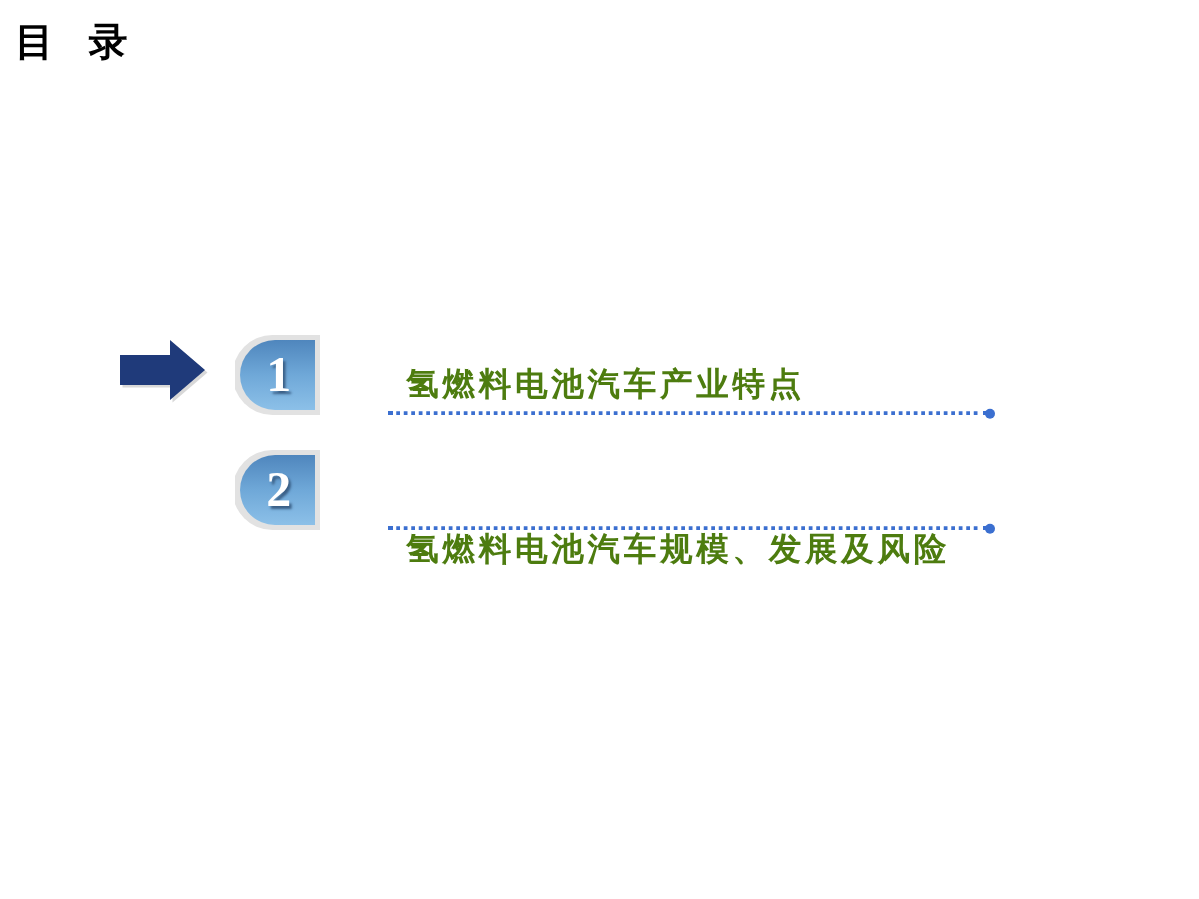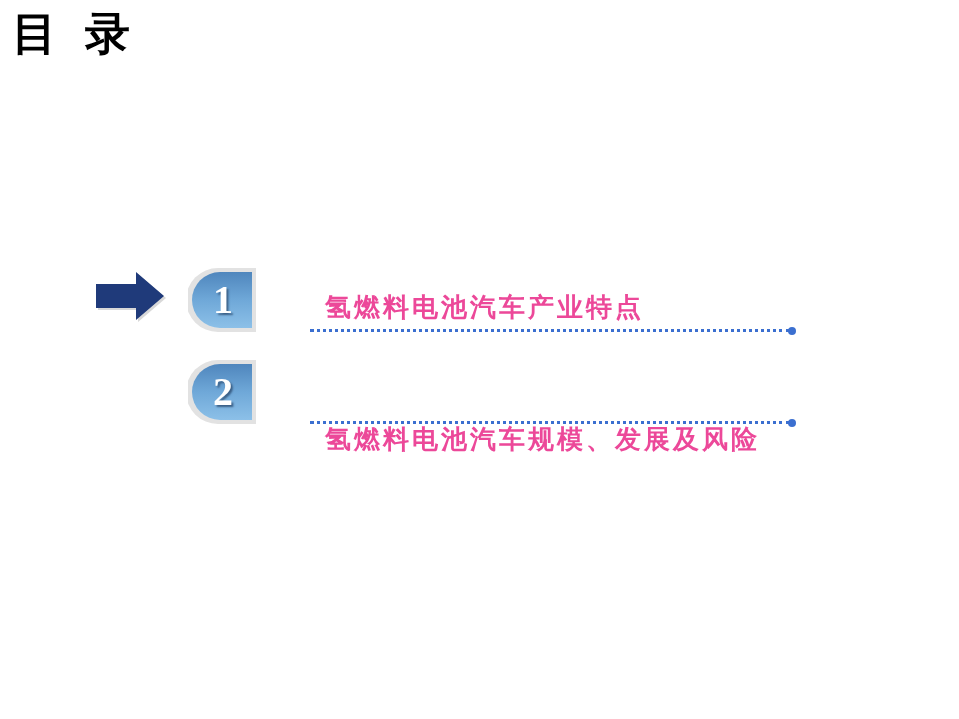--- a/index.html
+++ b/index.html
@@ -3,40 +3,40 @@
   <meta charset="utf-8">
   <style>
     html, body { margin: 0; padding: 0; }
     body {
       width: 959px; height: 719px; background: #ffffff;
       position: relative; overflow: hidden;
       font-family: "DejaVu Serif", "Liberation Serif", serif;
     }
     .title {
       position: absolute; left: 12px; top: 8px;
-      font-size: 45px; font-weight: bold; color: #000;
+      font-size: 31px; font-weight: bold; color: #000;
       letter-spacing: 28px; line-height: 52px;
     }
     .arrow {
       position: absolute; left: 96px; top: 272px; width: 72px; height: 52px;
     }
     .badge {
       position: absolute; width: 70px; height: 66px;
     }
     .badge svg { position: absolute; left: 0; top: 0; }
     .badge .num {
       position: absolute; left: 6px; top: 4px; width: 58px; height: 58px;
       display: flex; align-items: center; justify-content: center;
       font-family: "Liberation Serif", "DejaVu Serif", serif;
       font-size: 40px; font-weight: bold; color: #ffffff;
       text-shadow: 2px 2px 2px #3a5f86;
     }
     .item-text {
       position: absolute; left: 325px;
-      font-size: 26px; font-weight: bold; color: #ec4899;
+      font-size: 26px; font-weight: bold; color: #4d7c0f;
       letter-spacing: 3px; white-space: nowrap;
     }
     .dotline {
       position: absolute; left: 310px; height: 0;
       border-top: 3px dotted #3b6fd0; width: 480px;
     }
     .dot-end {
       position: absolute; width: 8px; height: 8px; border-radius: 50%;
       background: #3b6fd0;
     }

